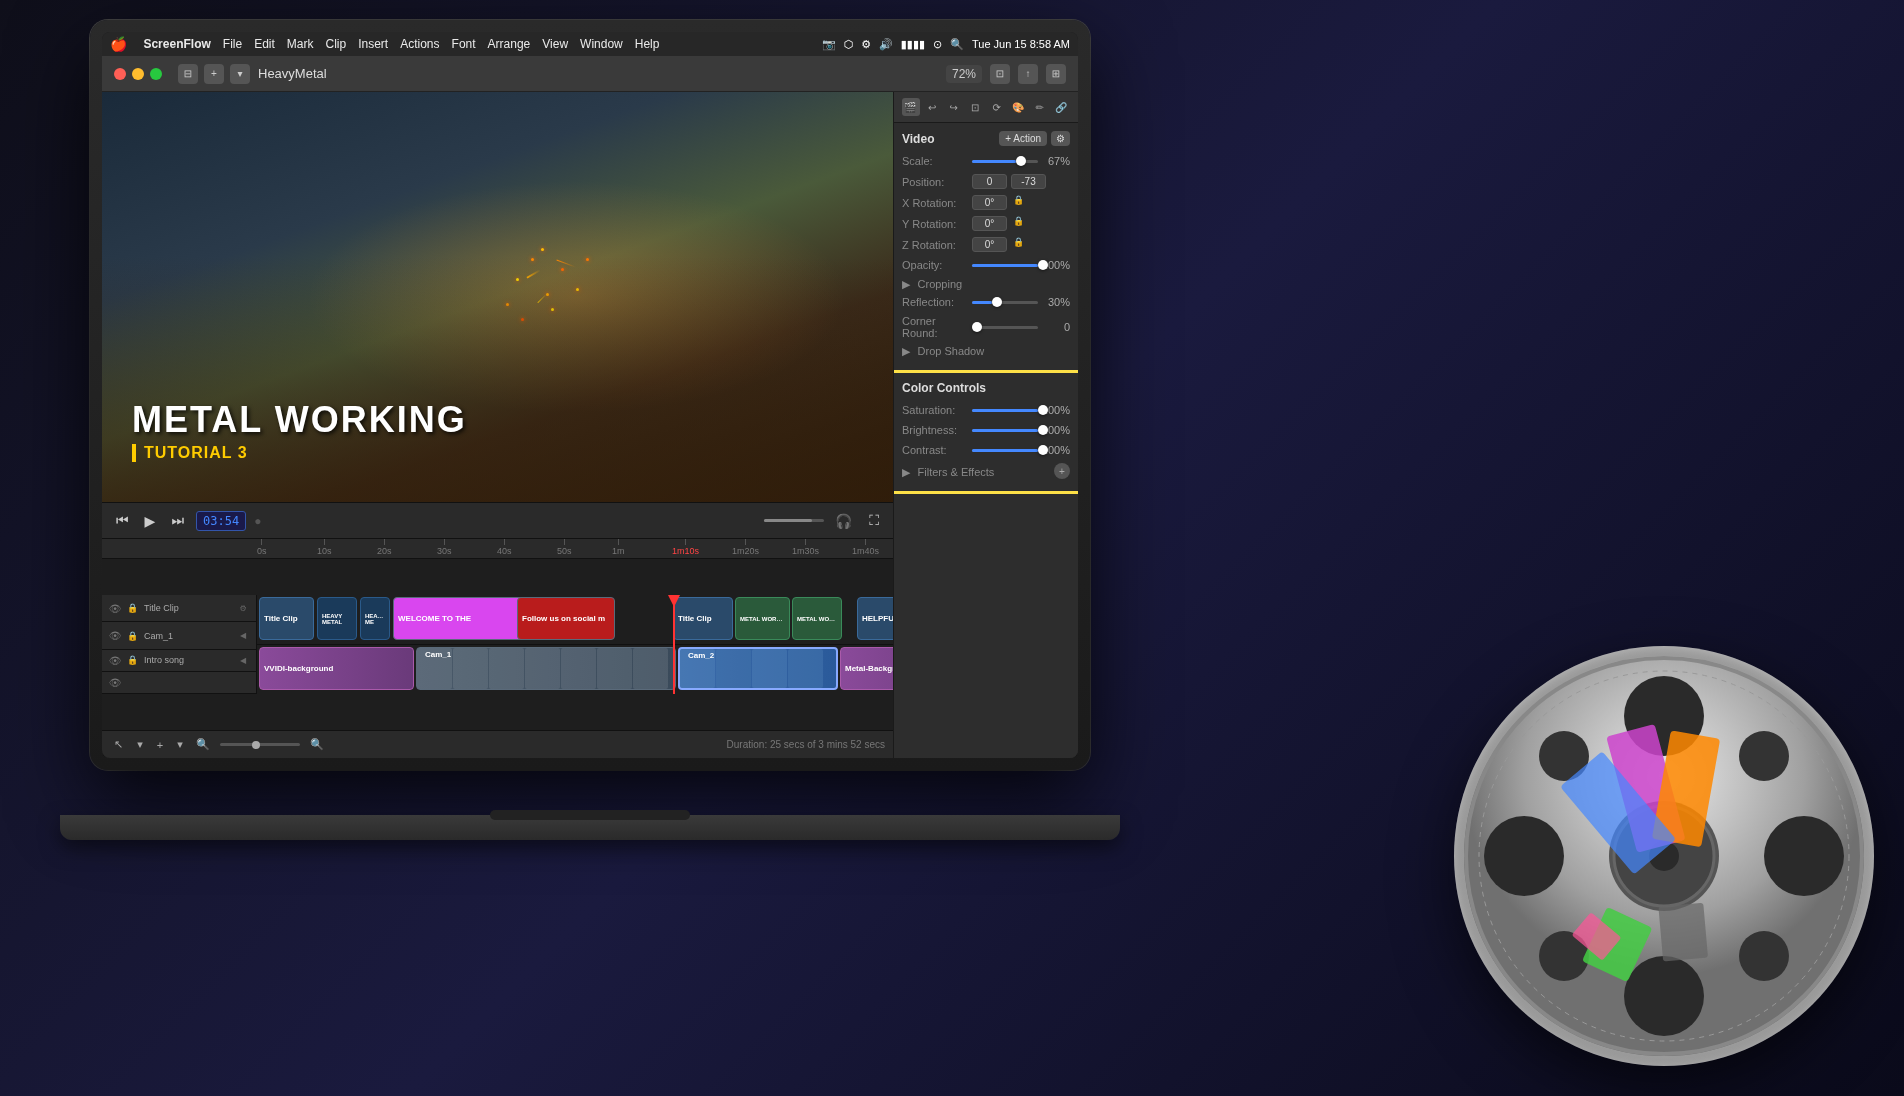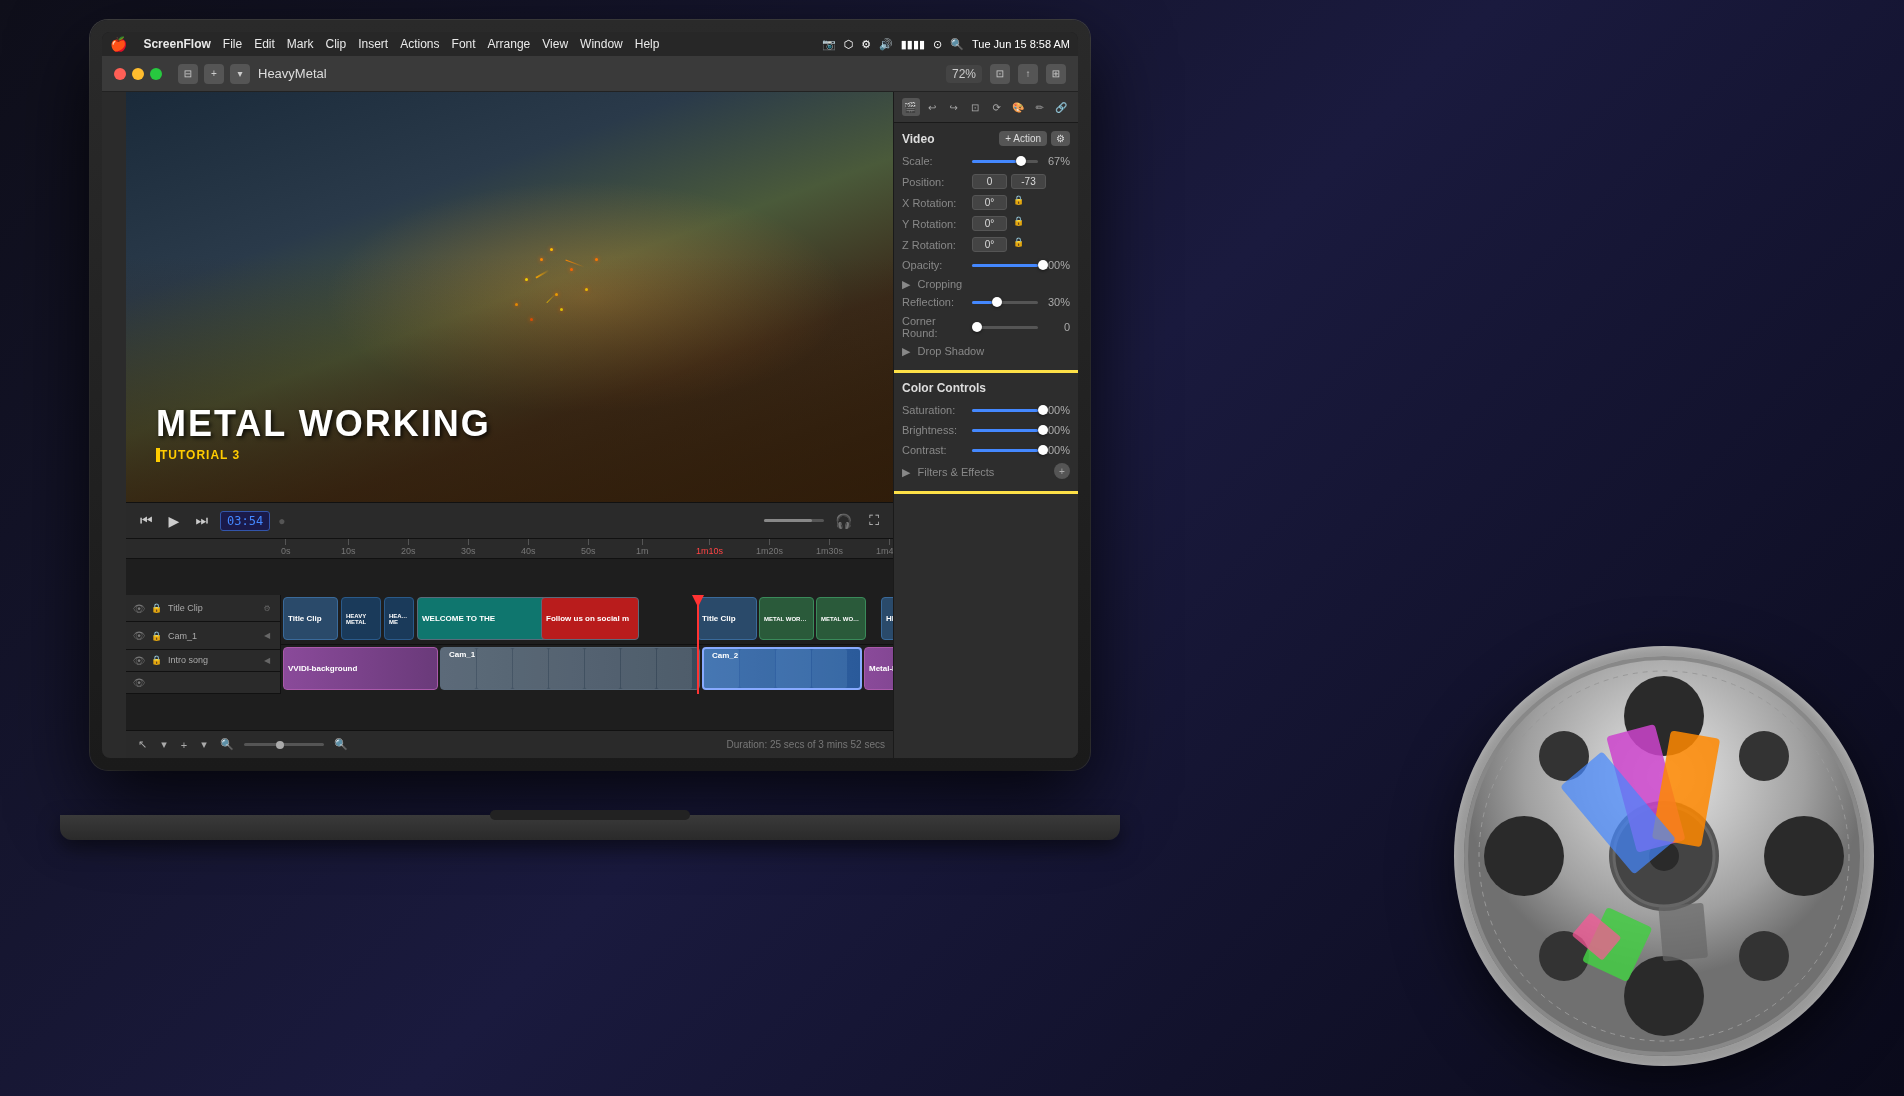--- a/index.html
+++ b/index.html
@@ -178,21 +178,20 @@
       flex: 1;
       overflow: hidden;
     }
 
     
     .preview-area {
       flex: 1;
       display: flex;
       flex-direction: column;
       background: #1a1a1a;
-      margin-left: 24px;
     }
 
     .video-preview {
       flex: 1;
       position: relative;
       background: #000;
       overflow: hidden;
       min-height: 0;
     }
 
@@ -237,26 +236,26 @@
       color: #fff;
       font-size: 36px;
       font-weight: 900;
       text-transform: uppercase;
       letter-spacing: 2px;
       text-shadow: 2px 2px 4px rgba(0,0,0,0.8);
       line-height: 1.1;
     }
     .video-title-sub {
       color: #ffcc00;
-      font-size: 12px;
+      font-size: 16px;
       font-weight: 700;
       text-transform: uppercase;
       letter-spacing: 1px;
       border-left: 4px solid #ffcc00;
-      padding-left: 0;
+      padding-left: 8px;
       margin-top: 4px;
     }
 
     
     .video-controls {
       height: 36px;
       background: #2a2a2a;
       display: flex;
       align-items: center;
       padding: 0 10px;
@@ -908,21 +907,21 @@
 
                     <div class="clip clip-title" style="left:2px;width:55px">
                       <span class="clip-label">Title Clip</span>
                     </div>
                     <div class="clip" style="left:60px;width:40px;background:#1a3a5a;border:1px solid #2a5a8a">
                       <span class="clip-label" style="font-size:6px">HEAVY<br>METAL</span>
                     </div>
                     <div class="clip" style="left:103px;width:30px;background:#1a3a5a;border:1px solid #2a5a8a">
                       <span class="clip-label" style="font-size:6px">HEAVY<br>ME</span>
                     </div>
-                    <div class="clip" style="left:136px;width:140px;background:#0f766e;border:1px solid #5a6a7a">
+                    <div class="clip" style="left:136px;width:140px;background:#d946ef;border:1px solid #5a6a7a">
                       <span class="clip-label">WELCOME TO THE</span>
                     </div>
                     <div class="clip" style="left:260px;width:98px;background:#b91c1c;border:1px solid #5a6a7a">
                       <span class="clip-label">Follow us on social m</span>
                     </div>
                     <div class="clip clip-title" style="left:416px;width:60px">
                       <span class="clip-label">Title Clip</span>
                     </div>
                     <div class="clip" style="left:478px;width:55px;background:#2a5a3a;border:1px solid #3a8a5a">
                       <span class="clip-label" style="font-size:6px">METAL WORKING</span>

